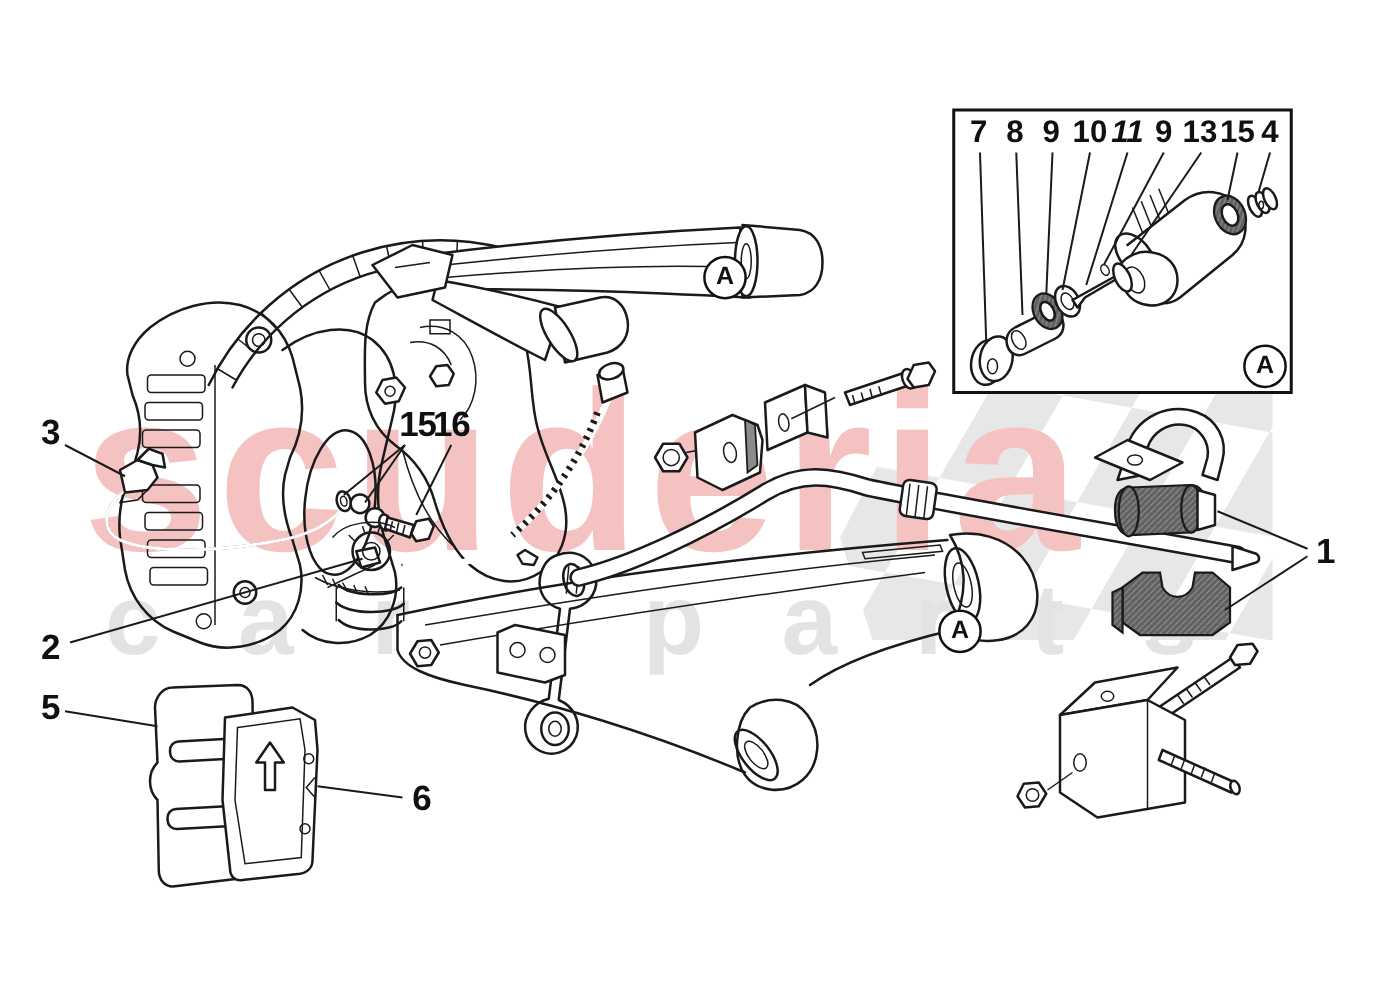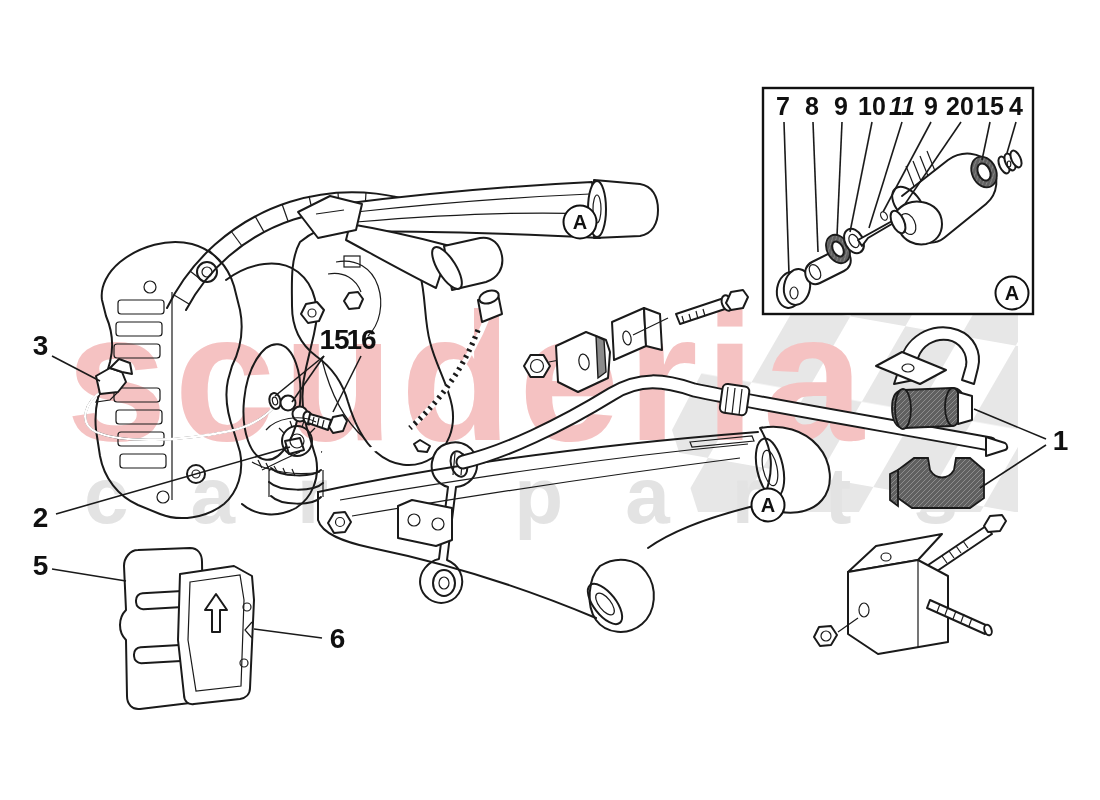--- a/index.html
+++ b/index.html
@@ -370,21 +370,21 @@
 <div class="callout" style="left:40px;top:566px;">5</div>
 <div class="callout" style="left:337px;top:639px;">6</div>
 <div class="callout" style="left:1060px;top:441px;">1</div>
 
 <div class="inset-label" style="left:783px;top:106px;">7</div>
 <div class="inset-label" style="left:812px;top:106px;">8</div>
 <div class="inset-label" style="left:841px;top:106px;">9</div>
 <div class="inset-label" style="left:872px;top:106px;">10</div>
 <div class="inset-label" style="left:902px;top:106px;font-style:italic;">11</div>
 <div class="inset-label" style="left:931px;top:106px;">9</div>
-<div class="inset-label" style="left:960px;top:106px;">20</div>
+<div class="inset-label" style="left:960px;top:106px;">13</div>
 <div class="inset-label" style="left:990px;top:106px;">15</div>
 <div class="inset-label" style="left:1016px;top:106px;">4</div>
 
 <div class="marker-a" style="left:580px;top:222px;">A</div>
 <div class="marker-a" style="left:768px;top:505px;">A</div>
 <div class="marker-a" style="left:1012px;top:293px;">A</div>
 
 </div>
 
 </body></html>

